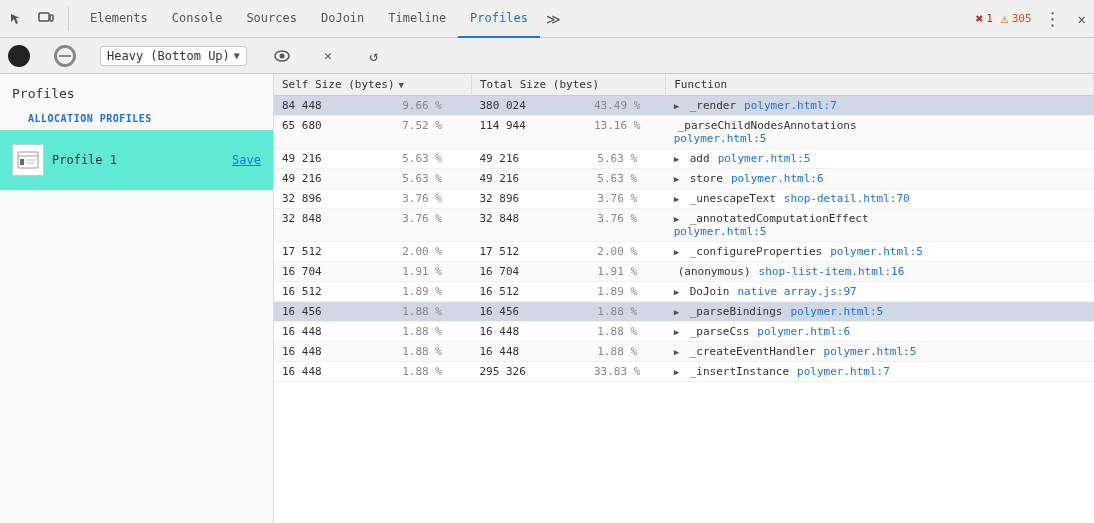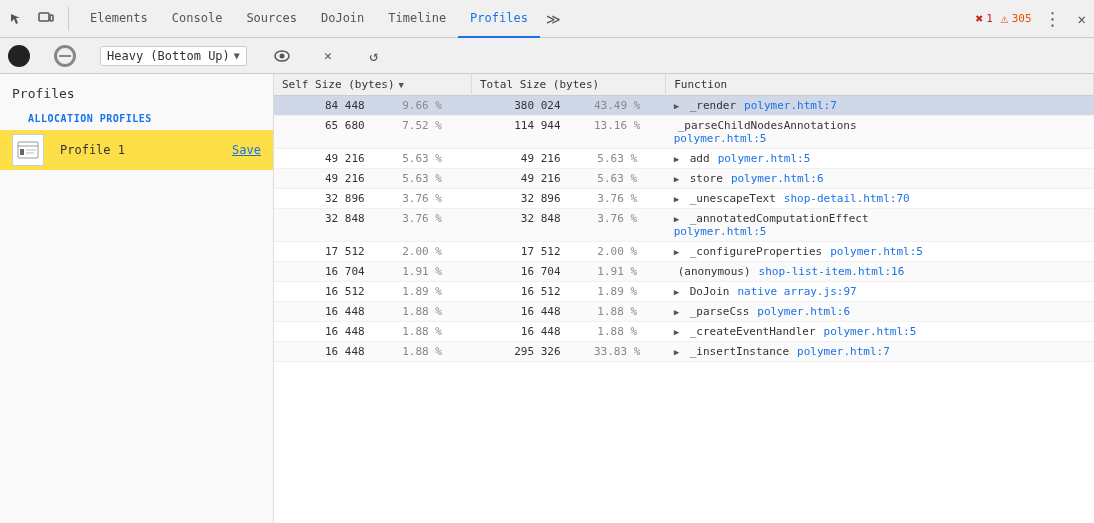--- a/index.html
+++ b/index.html
@@ -152,24 +152,24 @@
       padding: 6px 28px;
       font-size: 10px;
       font-weight: 700;
       color: #1a73e8;
       text-transform: uppercase;
       letter-spacing: 0.5px;
     }
     .sidebar-profile-item {
       display: flex;
       align-items: center;
-      padding: 4px 12px;
-      gap: 16px;
-      cursor: pointer;
-      background: #fde047;
+      padding: 14px 12px;
+      gap: 8px;
+      cursor: pointer;
+      background: #5eead4;
     }
     .profile-icon {
       width: 32px; height: 32px;
       background: #fff;
       border: 1px solid #ccc;
       display: flex; align-items: center; justify-content: center;
       font-size: 16px;
       flex-shrink: 0;
     }
     .profile-name {
@@ -213,21 +213,21 @@
     }
     .data-table th.sortable { cursor: pointer; }
     .data-table td {
       padding: 3px 8px;
       border-bottom: 1px solid #f0f0f0;
       white-space: nowrap;
       vertical-align: top;
     }
     .data-table tr:nth-child(even) { background: #fafafa; }
     .data-table tr.highlighted { background: #d0d8e8; }
-    .num-col { text-align: right; color: #333; margin-top: 15px; }
+    .num-col { text-align: left; color: #333; margin-top: 15px; }
     .pct-col { text-align: center; color: #888; padding-right: 12px; }
     .func-col { color: #333; }
     .file-col { color: #1a73e8; text-align: right; }
     .expand-arrow { color: #555; margin-right: 4px; font-size: 9px; }
     .col-header-group {
       display: flex; align-items: center; gap: 4px;
     }
     .sort-arrow { font-size: 9px; color: #555; }
   </style>
 </head>
@@ -430,20 +430,30 @@
           <tr>
     <td class="num-col">16 512</td>
     <td class="pct-col">1.89 %</td>
     <td class="num-col">16 512</td>
     <td class="pct-col">1.89 %</td>
     <td class="func-col" style="min-width:300px;">
       <span class="expand-arrow">▶</span>
       <span>DoJoin</span><span class="file-col" style="margin-left:8px;">native array.js:97</span>
     </td>
   </tr>
+          <tr class="highlighted">
+    <td class="num-col">16 456</td>
+    <td class="pct-col">1.88 %</td>
+    <td class="num-col">16 456</td>
+    <td class="pct-col">1.88 %</td>
+    <td class="func-col" style="min-width:300px;">
+      <span class="expand-arrow">▶</span>
+      <span>_parseBindings</span><span class="file-col" style="margin-left:8px;">polymer.html:5</span>
+    </td>
+  </tr>
           <tr>
     <td class="num-col">16 448</td>
     <td class="pct-col">1.88 %</td>
     <td class="num-col">16 448</td>
     <td class="pct-col">1.88 %</td>
     <td class="func-col" style="min-width:300px;">
       <span class="expand-arrow">▶</span>
       <span>_parseCss</span><span class="file-col" style="margin-left:8px;">polymer.html:6</span>
     </td>
   </tr>

